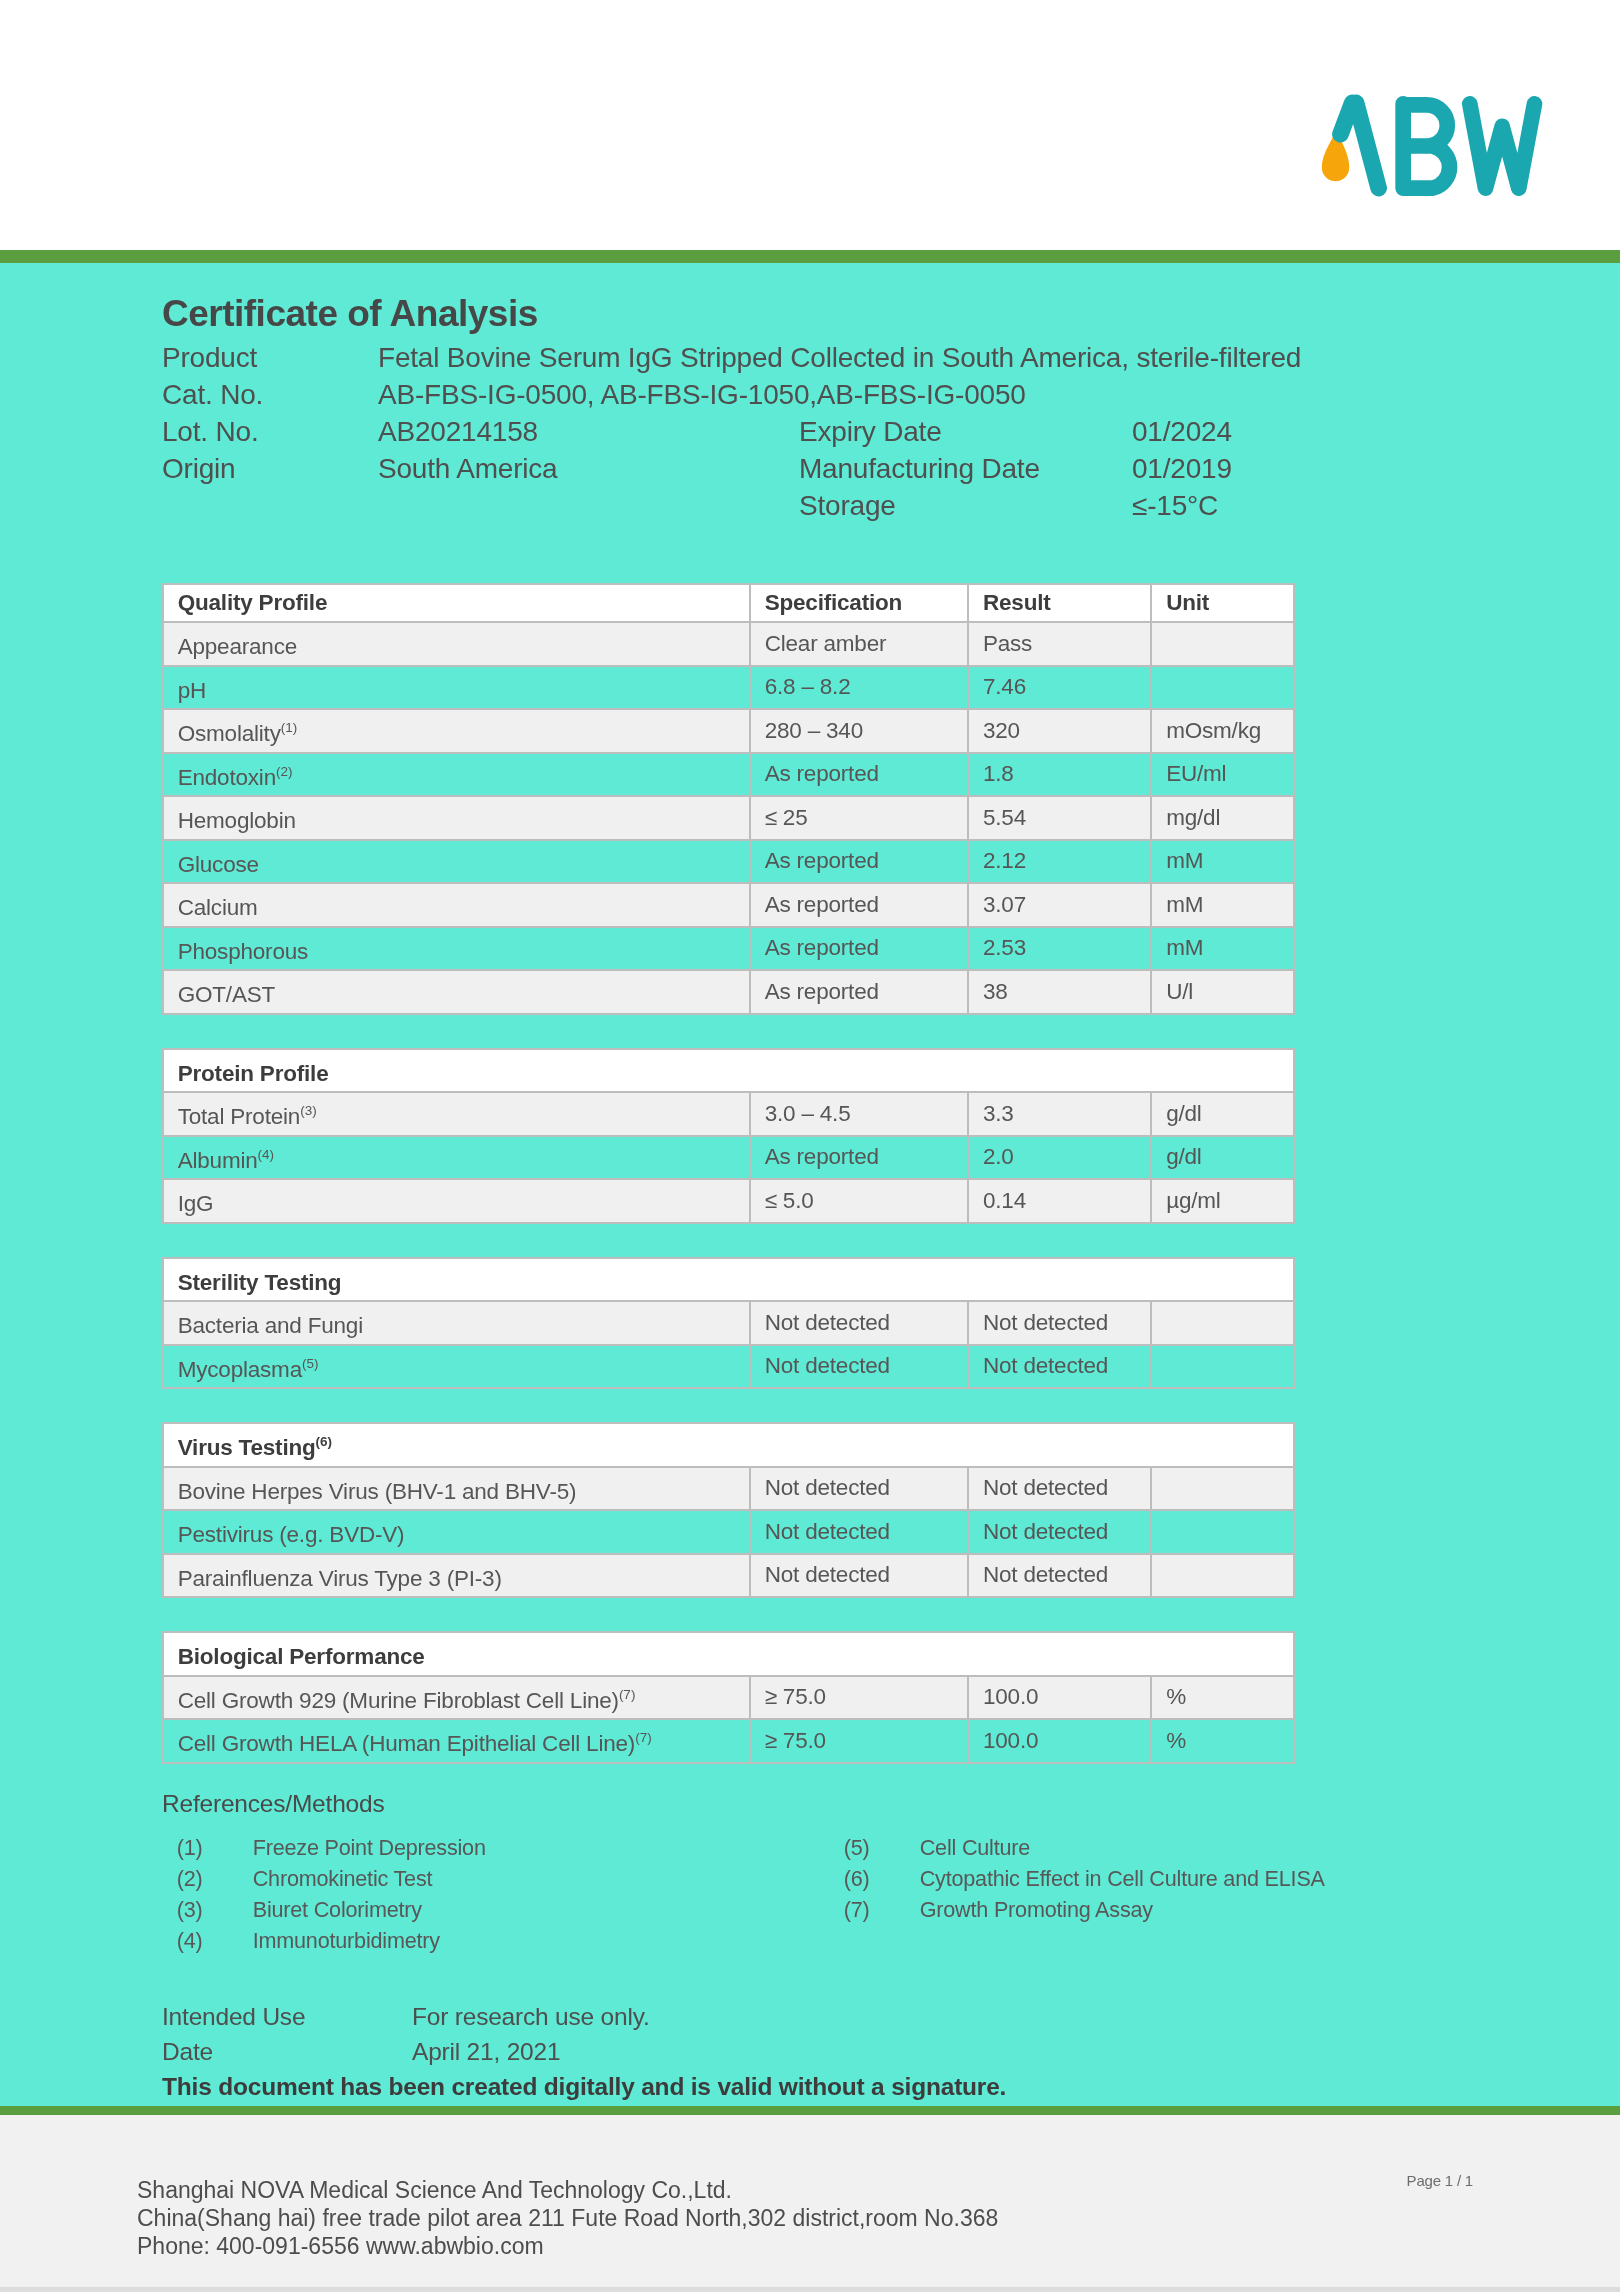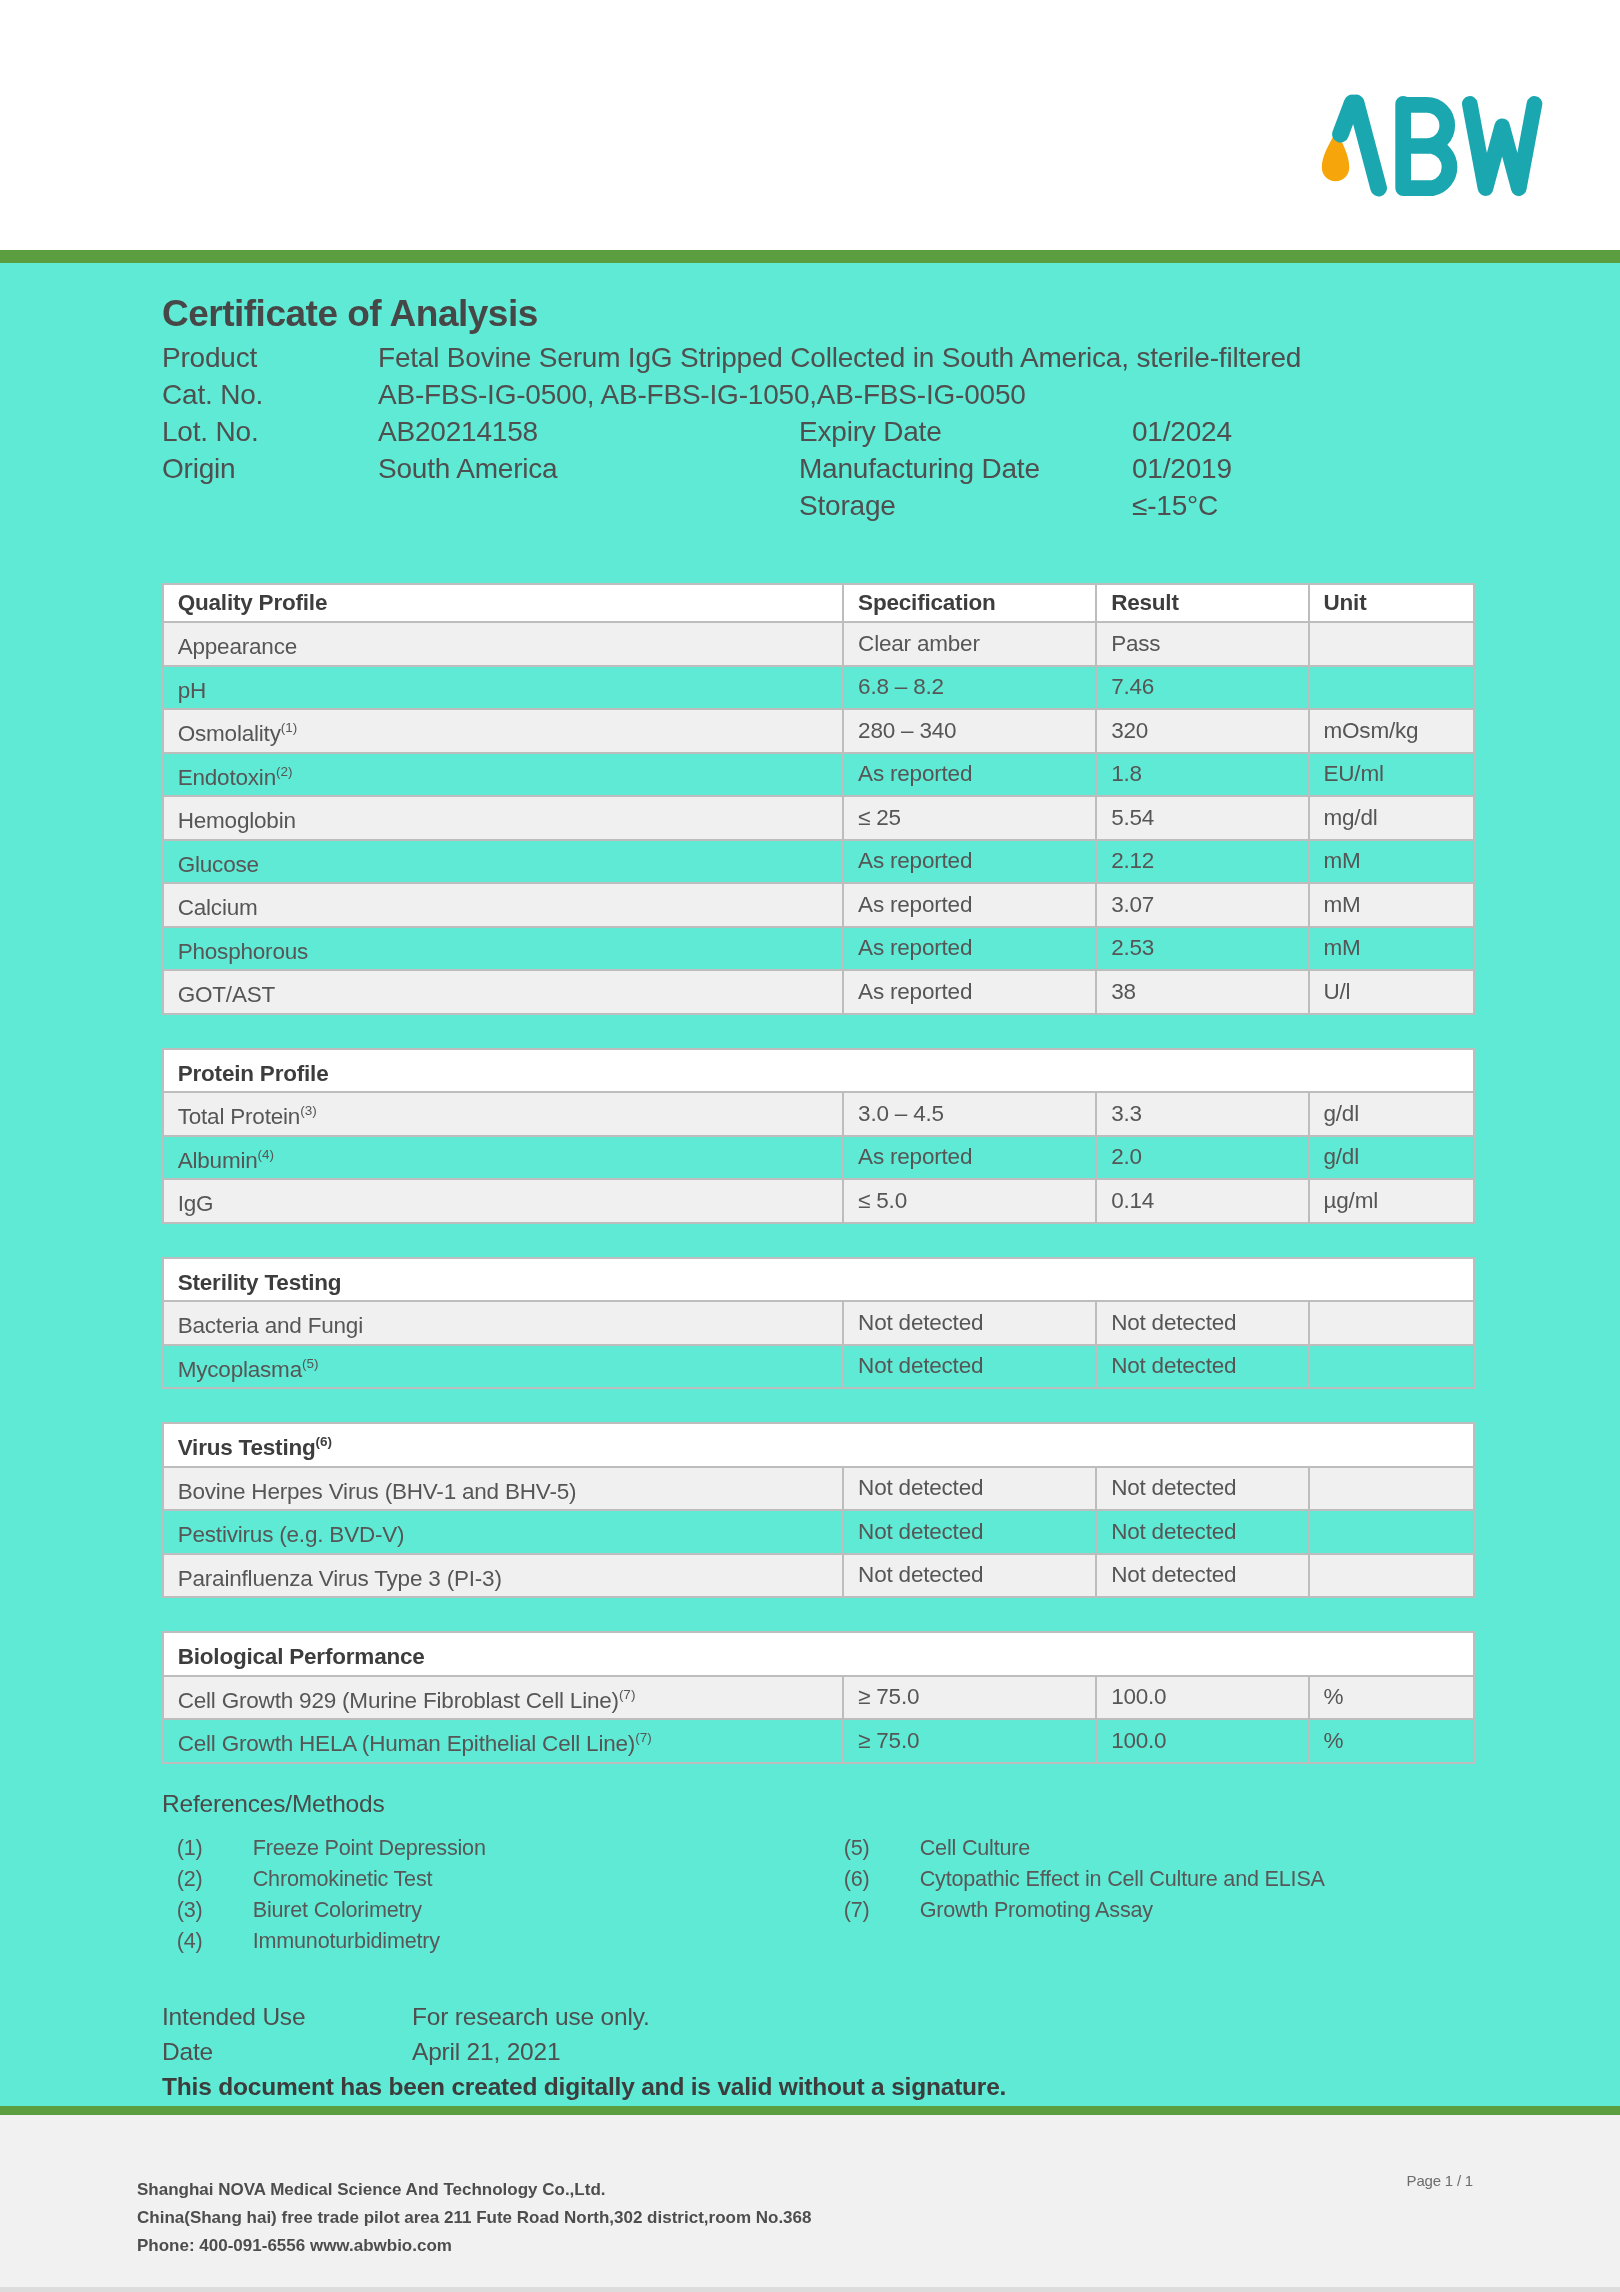--- a/index.html
+++ b/index.html
@@ -19,21 +19,21 @@
   
   .content { padding:0 145px 0 162px; }
   .doc-title { margin:29px 0 0 0; font-size:37px; line-height:43px; font-weight:600; color:#474747; letter-spacing:-0.5px; }
   
   .meta { margin-top:4px; display:grid; grid-template-columns:216px 421px 333px 1fr; font-size:28px; line-height:37px; }
   .meta .lab { color:#4f4f4f; }
   .meta .span3 { grid-column:2 / 5; }
   .meta .c3 { grid-column:3; }
   .meta .c4 { grid-column:4; }
   
-  table.qt { width:1313px; border-collapse:collapse; table-layout:fixed; }
+  table.qt { width:1133px; border-collapse:collapse; table-layout:fixed; }
   table.qt.first { margin-top:59px; }
   table.qt.next { margin-top:33px; }
   table.qt col.c1 { width:51.9%; }
   table.qt col.c2 { width:19.3%; }
   table.qt col.c3 { width:16.2%; }
   table.qt col.c4 { width:12.6%; }
   table.qt td { border:2px solid #bdbdbd; height:36px; line-height:36px; padding:0 13.7px; font-size:22.5px; color:#565656; white-space:nowrap; overflow:hidden; }
   table.qt tr.head td, table.qt tr.section td { font-weight:bold; color:#3d3d3d; background:#ffffff; }
   table.qt tr.alt td { background:#f0f0f0; }
   sup { font-size:60%; letter-spacing:0; }
@@ -47,21 +47,21 @@
   .ref-item .num { width:76px; flex:0 0 76px; }
   
   .intended { margin-top:43px; font-size:24.5px; line-height:35px; }
   .intended .row { display:flex; }
   .intended .lab { width:250px; flex:0 0 250px; }
   .notice { font-weight:bold; color:#3c3c3c; }
   
   .footer { position:absolute; left:0; bottom:0; width:100%; }
   .footer-bar { height:8.8px; background:#5b9e40; }
   .footer-body { position:relative; height:178px; background:#f1f1f2; }
-  .company { position:absolute; left:137px; top:61px; font-size:17px; line-height:28px; color:#4d4d4d; letter-spacing:0;font-weight:bold; }
+  .company { position:absolute; left:137px; top:61px; font-size:23px; line-height:28px; color:#4d4d4d; letter-spacing:0; }
   .page-label { position:absolute; right:147px; top:57px; font-size:15px; color:#6d6d6d; }
   .bottom-strip { position:absolute; left:0; bottom:0; width:100%; height:5.9px; background:#dcdcdc; }
 </style>
 </head>
 <body>
 
 <div class="page">
 
   <div class="header">
     <svg class="logo" viewBox="0 0 250 110" xmlns="http://www.w3.org/2000/svg">

